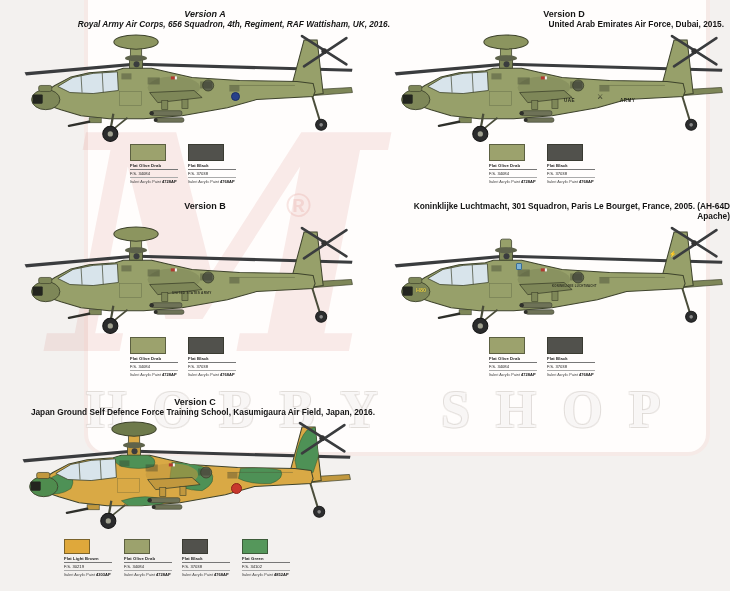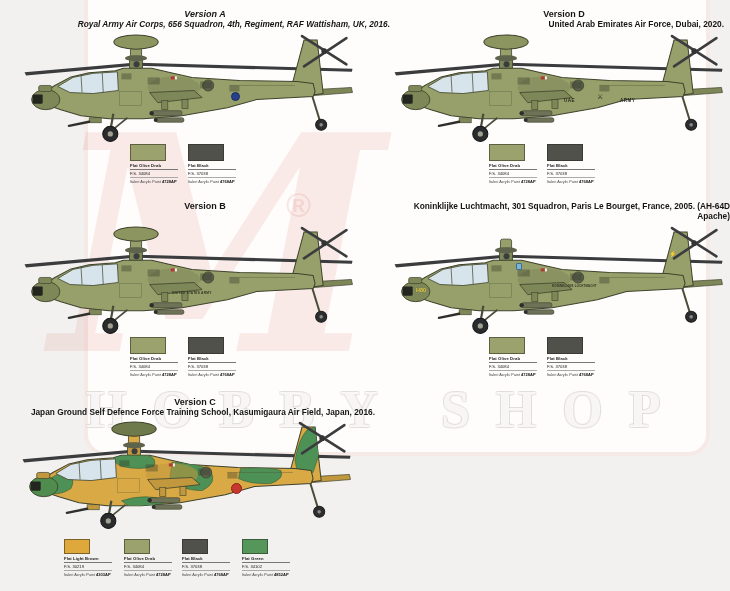--- a/index.html
+++ b/index.html
@@ -171,21 +171,21 @@
 </div>
 <div class="swatch" style="left:188px;top:144px;">
   <div class="chip" style="background: rgb(81, 81, 76);"></div>
   <div class="sname">Flat Black</div>
   <div class="sfs">F.S. 37038</div>
   <div class="spaint"><span>Italeri Acrylic Paint</span> <b>4768AP</b></div>
 </div>
 
 <div class="vheader" style="left:404px;top:9px;width:320px;">
   <div class="vt">Version D</div>
-  <div class="vs">United Arab Emirates Air Force, Dubai, 2020.</div>
+  <div class="vs">United Arab Emirates Air Force, Dubai, 2015.</div>
 </div>
 <div class="heli" style="left:392px;top:33px;">
   <svg class="apache" viewBox="0 0 330 112" width="334" height="113">
       <use href="#apache-symbol"></use>
     </svg>
   <span class="mk uaetxt" style="left:172px;top:65px;">UAE</span>
   <span class="mk swords" style="left:205px;top:60px;">⚔</span>
   <span class="mk uaetxt" style="left:228px;top:65px;">ARMY</span>
 </div>
 <div class="swatch" style="left:489px;top:144px;">

